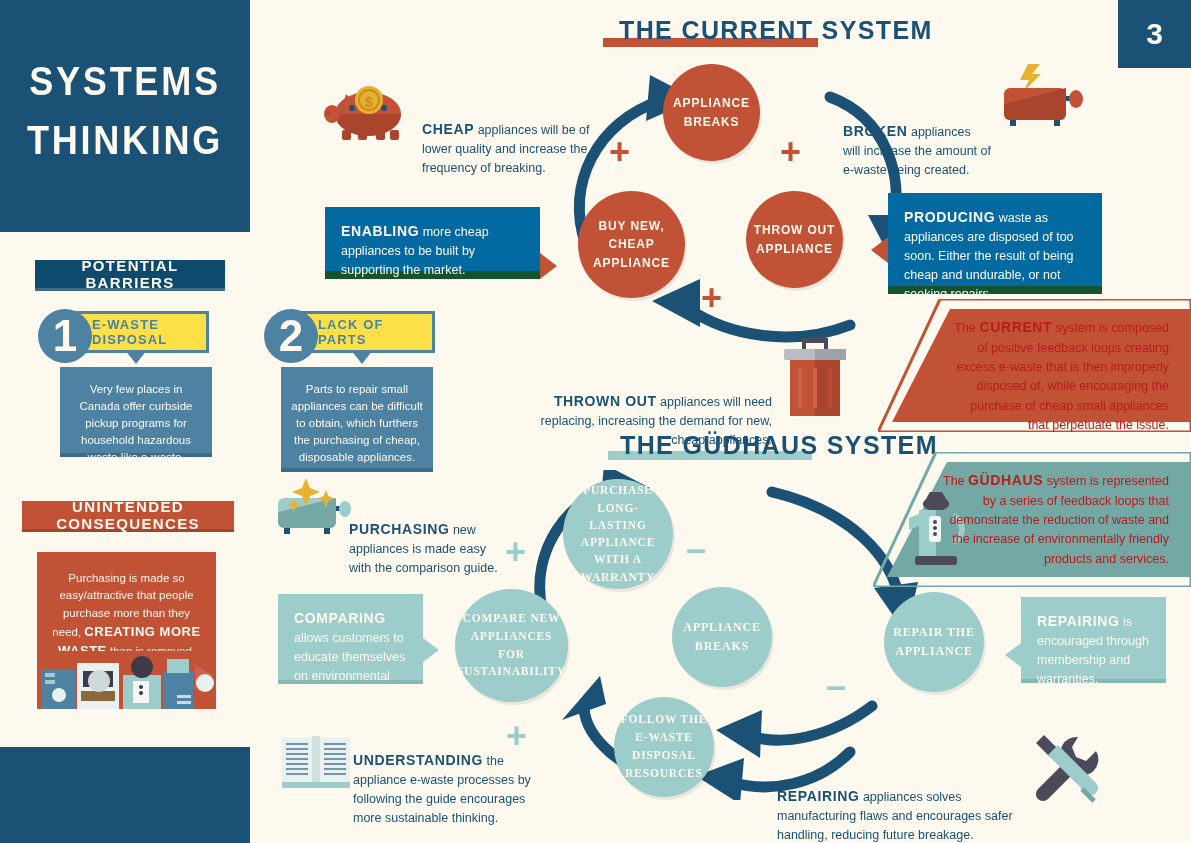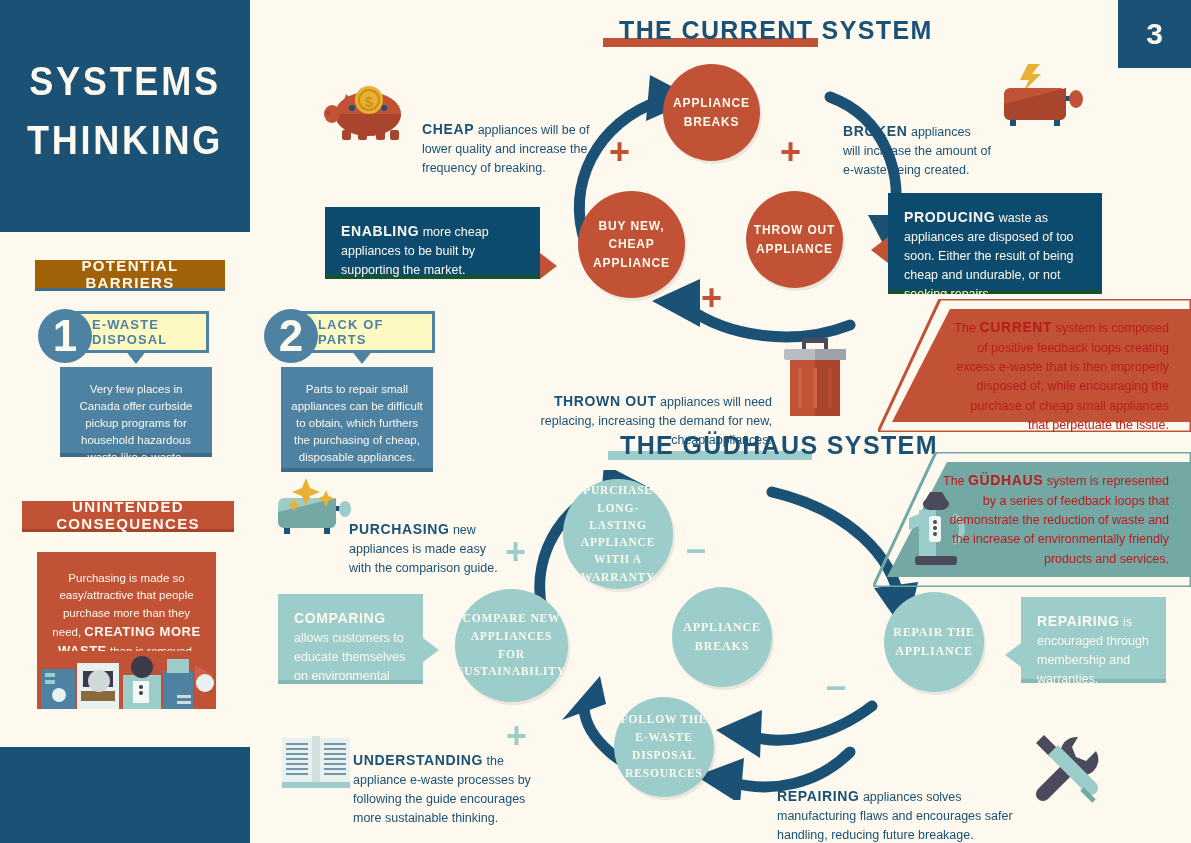--- a/index.html
+++ b/index.html
@@ -53,42 +53,42 @@
     color: #fdf9ef;
     font-family: "Liberation Sans Narrow", "Liberation Sans", sans-serif;
     font-weight: bold;
     font-size: 15px;
     letter-spacing: .09em;
     display: flex; align-items: center; justify-content: center;
     text-align: center;
   }
   #barriers-chip {
     left: 35px; top: 260px; width: 190px; height: 31px;
-    background: #a16207;
+    background: #0c4a6e;
     border-bottom: 3px solid #3e6b88;
   }
   #consequences-chip {
     left: 22px; top: 501px; width: 212px; height: 31px;
     background: #c25236;
     border-bottom: 3px solid #a64429;
   }
 
   
   .num-circle {
     width: 54px; height: 54px; border-radius: 50%;
     background: #4e82a2;
     color: #fdf9ef;
     display: flex; align-items: center; justify-content: center;
     font-family: "Liberation Sans Narrow", "Liberation Sans", sans-serif;
     font-weight: bold; font-size: 44px;
     z-index: 3;
   }
   .barrier-head {
     height: 42px;
-    background: #fef9c3;
+    background: #fde047;
     border: 3px solid #4e82a2;
     display: flex; align-items: center; justify-content: center;
     color: #4e82a2;
     font-family: "Liberation Sans Narrow", "Liberation Sans", sans-serif;
     font-weight: bold; font-size: 13px;
     letter-spacing: .085em;
     z-index: 2;
   }
   .barrier-head::after {
     content: "";
@@ -175,21 +175,21 @@
     line-height: 1.52;
     padding: 14px 16px;
     position: absolute;
   }
   .sbox .lead {
     font-family: "Liberation Sans Narrow", "Liberation Sans", sans-serif;
     font-weight: bold;
     font-size: 14px;
     letter-spacing: .045em;
   }
-  .sbox-red { background: #0c4a6e; border-bottom: 4px solid #14532d; }
+  .sbox-red { background: #0369a1; border-bottom: 8px solid #14532d; }
   .sbox-teal { background: #9ccdca; border-bottom: 4px solid #86b9b6; }
   .tail-right-red::after {
     content:""; position:absolute; right:-17px; top:46px;
     border-top: 13px solid transparent;
     border-bottom: 13px solid transparent;
     border-left: 17px solid #c25236;
   }
   .tail-left-red::after {
     content:""; position:absolute; left:-17px; top:44px;
     border-top: 13px solid transparent;

